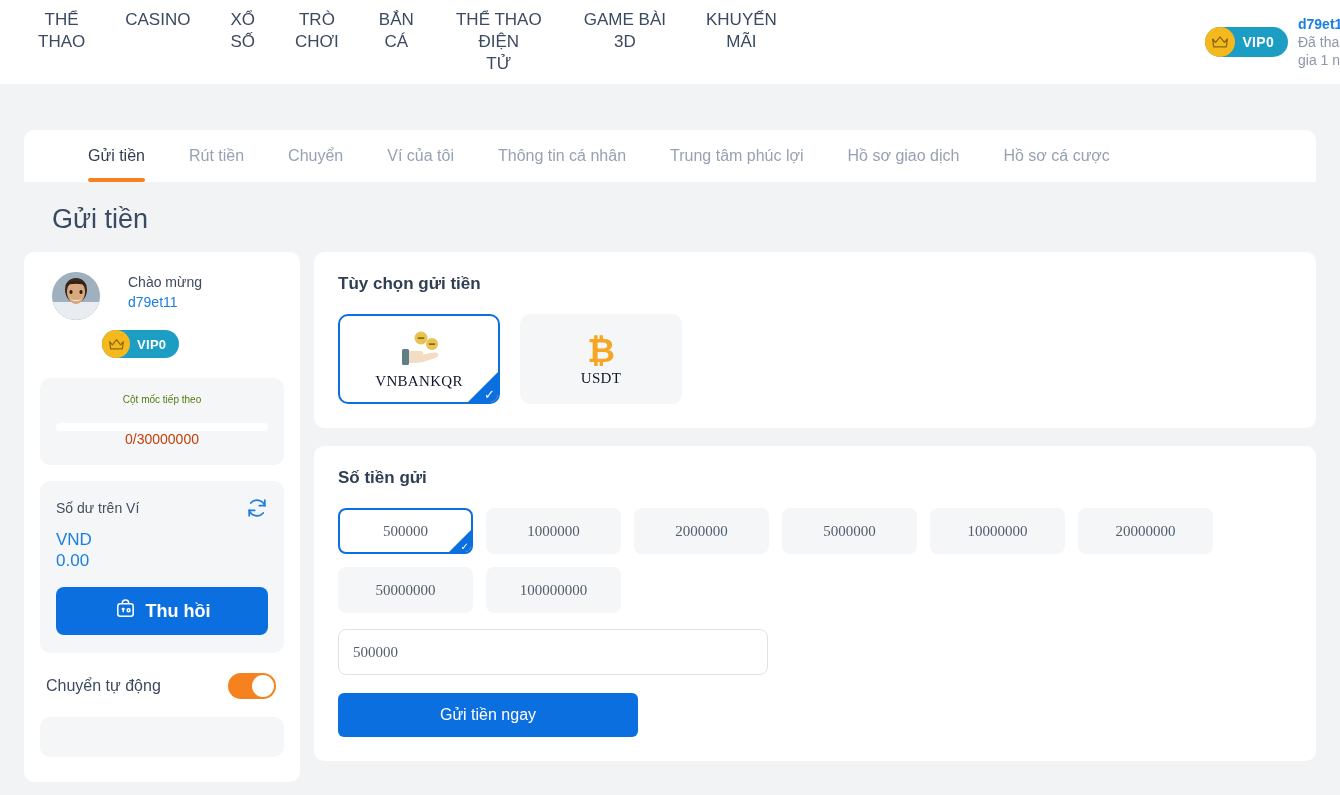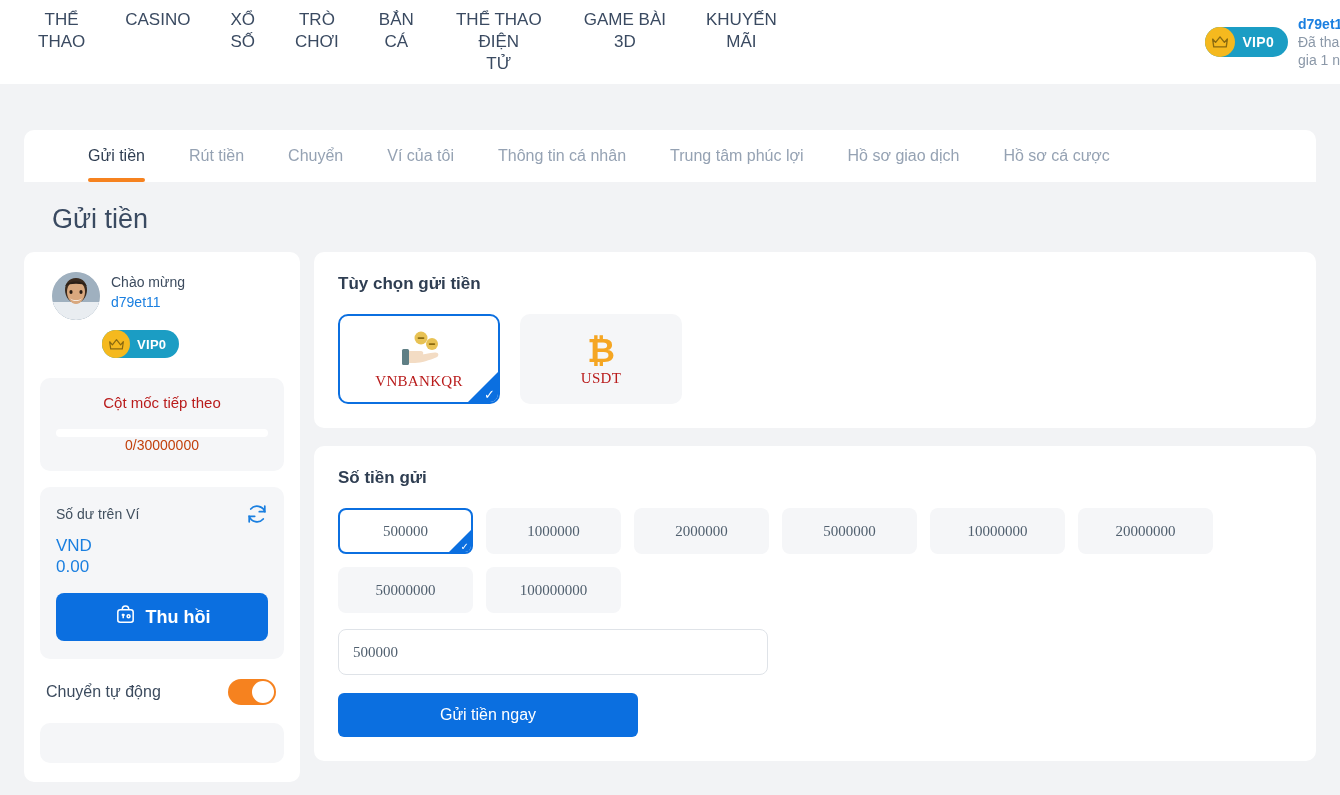--- a/index.html
+++ b/index.html
@@ -199,21 +199,21 @@
     flex: 0 0 276px;
     background: #ffffff;
     border-radius: 10px;
     padding: 20px 16px 0 16px;
     height: 530px;
     overflow: hidden;
   }
   .profile-row {
     display: flex;
     align-items: flex-start;
-    gap: 11px;
+    gap: 28px;
     padding-left: 12px;
   }
   .avatar {
     width: 48px; height: 48px;
     border-radius: 50%;
     overflow: hidden;
     flex: 0 0 48px;
     background: #b9c3cd;
     position: relative;
   }
@@ -226,21 +226,21 @@
   .vip-pill.small { height: 28px; font-size: 13px; padding-right: 13px; }
   .vip-pill.small .crown-circle { width: 28px; height: 28px; flex: 0 0 28px; }
 
   .milestone {
     margin-top: 20px;
     background: #f5f6f8;
     border-radius: 10px;
     padding: 16px 16px 18px 16px;
     text-align: center;
   }
-  .milestone-title { font-size: 15px; color: #b91c1c; }
+  .milestone-title { font-size: 10px; color: #4d7c0f; }
   .progress-track {
     margin-top: 18px;
     height: 8px;
     background: #ffffff;
     border-radius: 999px;
     overflow: hidden;
   }
   .progress-fill {
     height: 100%;
     background: #f6821f;
@@ -349,21 +349,21 @@
     position: relative;
     overflow: hidden;
     border: 2px solid transparent;
   }
   .pay-opt.selected {
     background: #ffffff;
     border: 2px solid #0b6fe0;
   }
   .pay-opt-label {
     font-size: 15px;
-    color: #b91c1c;
+    color: #0f172a;
     font-family: "Liberation Serif", serif;
     letter-spacing: 0.3px;
   }
   .corner-check {
     position: absolute;
     right: 0; bottom: 0;
     width: 0; height: 0;
     border-style: solid;
     border-width: 0 0 30px 30px;
     border-color: transparent transparent #0b6fe0 transparent;

